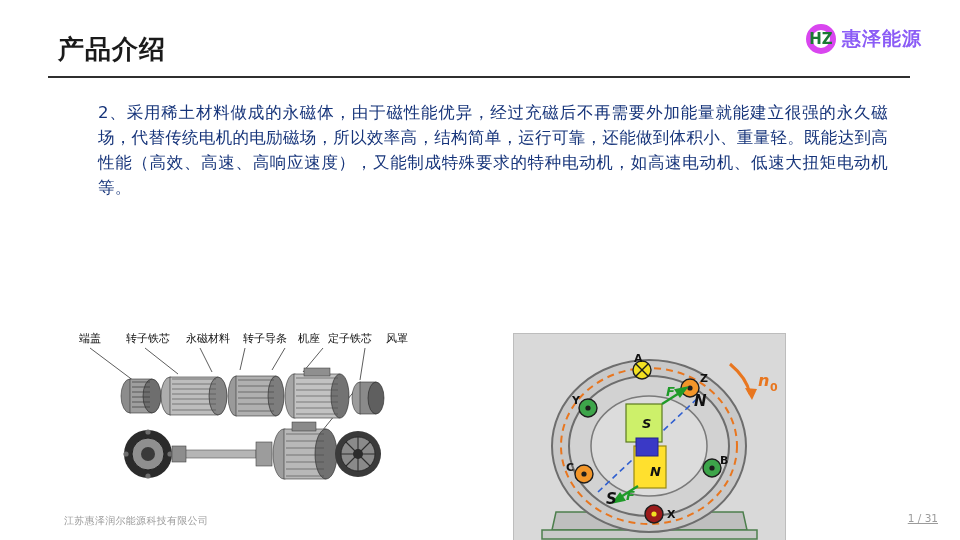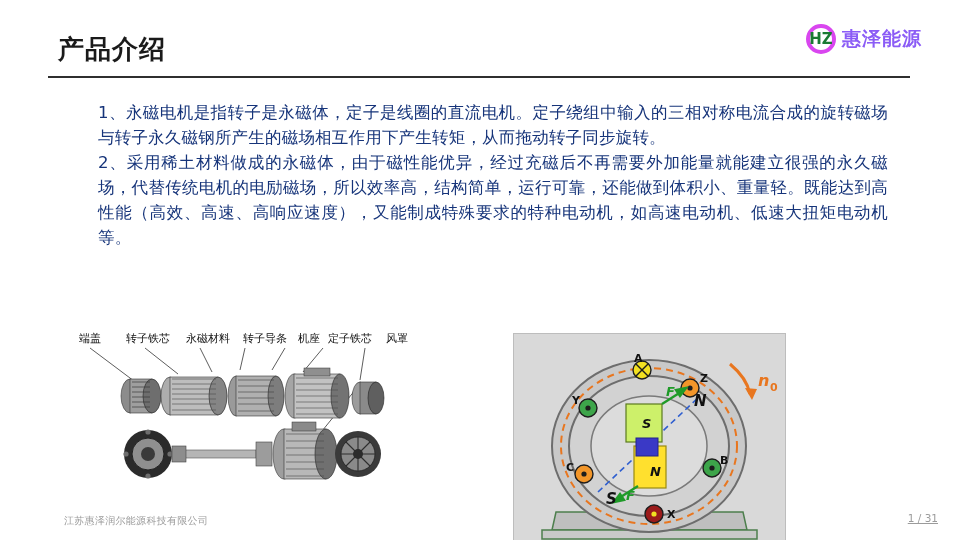--- a/index.html
+++ b/index.html
@@ -53,21 +53,21 @@
     right: 38px;
     top: 24px;
     display: flex;
     align-items: center;
     gap: 6px;
   }
   .logo-mark {
     width: 30px;
     height: 30px;
     border-radius: 50%;
-    border: 4px solid #d946ef;
+    border: 6px solid #d946ef;
     display: flex;
     align-items: center;
     justify-content: center;
     color: #1a7a33;
     font-size: 15px;
     font-weight: bold;
     box-sizing: border-box;
   }
   .logo-text {
     font-size: 19px;
@@ -179,21 +179,20 @@
   <div class="header">
     <div class="header-title">产品介绍</div>
     <div class="header-rule"></div>
     <div class="logo">
       <span class="logo-mark">HZ</span>
       <span class="logo-text">惠泽能源</span>
     </div>
   </div>
 
   <div class="content">
-    <p class="para">1、永磁电机是指转子是永磁体，定子是线圈的直流电机。定子绕组中输入的三相对称电流合成的旋转磁场与转子永久磁钢所产生的磁场相互作用下产生转矩，从而拖动转子同步旋转。</p>
     <p class="para">2、采用稀土材料做成的永磁体，由于磁性能优异，经过充磁后不再需要外加能量就能建立很强的永久磁场，代替传统电机的电励磁场，所以效率高，结构简单，运行可靠，还能做到体积小、重量轻。既能达到高性能（高效、高速、高响应速度），又能制成特殊要求的特种电动机，如高速电动机、低速大扭矩电动机等。</p>
   </div>
 
   <div class="figures">
 
     <div class="fig-left">
       <svg width="420" height="200" viewBox="0 0 420 200">
 
         <g stroke="#333" stroke-width="0.8" fill="none">
           <line x1="30" y1="22" x2="78" y2="58"></line>

